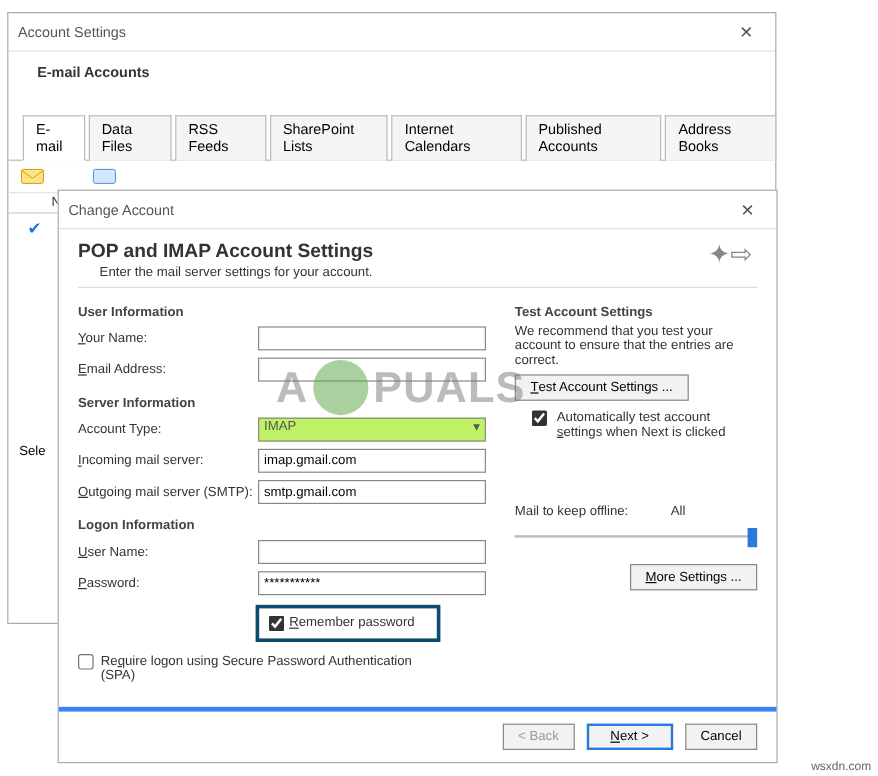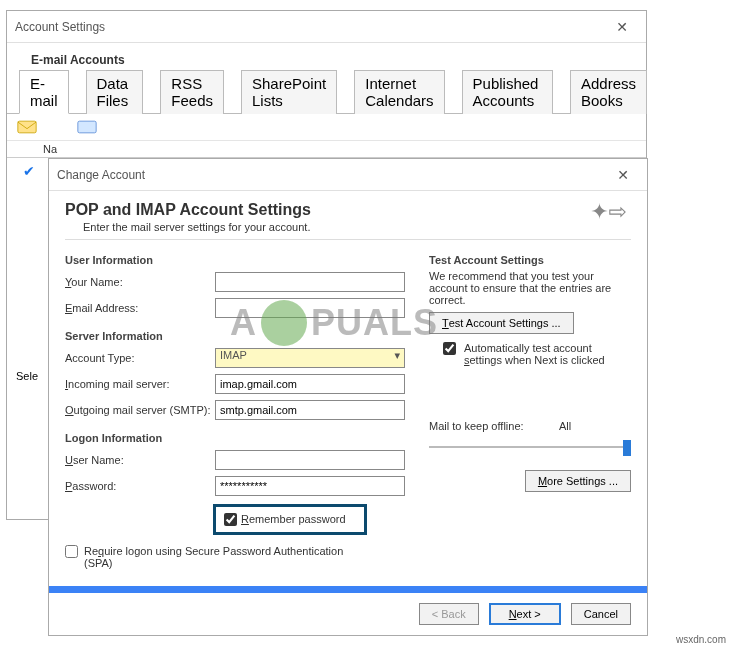--- a/index.html
+++ b/index.html
@@ -3,21 +3,21 @@
 <meta charset="utf-8">
 <style>
 * { box-sizing: border-box; font-family: "Segoe UI", Tahoma, sans-serif; }
 body { margin: 0; background: #fff; width: 732px; height: 647px; overflow: hidden; position: relative; }
 .window { position: absolute; background: #fff; border: 1px solid #aaa; }
 .titlebar { display: flex; align-items: center; height: 32px; padding: 0 8px; border-bottom: 1px solid #e0e0e0; font-size: 12px; color: #555; }
 .titlebar .title { flex: 1; }
 .closebtn { width: 32px; text-align: center; font-size: 14px; color: #555; cursor: pointer; }
 .section-heading { font-weight: bold; font-size: 12px; color: #333; padding: 10px 0 2px 24px; }
 .section-sub { font-size: 11px; color: #333; padding-left: 40px; }
-.tabs { display: flex; gap: 18px; border-bottom: 1px solid #bbb; padding-left: 12px; font-size: 15px; }
+.tabs { display: flex; gap: 4px; margin-top: 26px; border-bottom: 1px solid #bbb; padding-left: 12px; font-size: 12px; }
 .tab { padding: 4px 10px; border: 1px solid #bbb; border-bottom: none; background: #f5f5f5; position: relative; top: 1px; margin-right: -1px; cursor: pointer; }
 .tab.active { background: #fff; border-bottom: 1px solid #fff; }
 .toolbar { padding: 6px 10px; border-bottom: 1px solid #e5e5e5; display: flex; gap: 40px; }
 .mail-icon { width: 20px; height: 14px; display: block; }
 .listhead { display: flex; padding: 2px 10px; font-size: 11px; color: #333; border-bottom: 1px solid #ccc; }
 .listhead .c { flex: 0 0 26px; }
 .listhead .n { flex: 1; }
 .checkmark { color: #1a73e8; font-size: 14px; padding-left: 6px; }
 .sel-label { position: absolute; left: 16px; top: 370px; font-size: 11px; }
 
@@ -29,41 +29,41 @@
 .dlg2 .click-ico { position: absolute; right: 20px; top: 8px; color: #888; font-size: 22px; }
 
 .cols { display: flex; gap: 24px; margin-top: 4px; }
 .left { width: 340px; }
 .right { flex: 1; }
 .grp-h { font-weight: bold; font-size: 11px; margin: 10px 0 4px 0; color: #444; }
 .frow { display: flex; align-items: center; height: 24px; margin-bottom: 2px; }
 .flabel { width: 150px; font-size: 11px; color: #333; }
 .underline-first { text-decoration: underline; }
 .finput { flex: 1; height: 20px; border: 1px solid #888; padding: 0 4px; font-size: 11px; background:#fff; }
-.fsel { flex: 1; height: 20px; border: 1px solid #888; font-size: 11px; background: #fef9c3; padding: 0 4px; color:#555; }
+.fsel { flex: 1; height: 20px; border: 1px solid #888; font-size: 11px; background: #bef264; padding: 0 4px; color:#555; }
 .chkbox { width: 13px; height: 13px; accent-color: #333; margin: 0 4px 0 0; }
 .remember-wrap { border: 3px solid #0c4a6e; padding: 6px 18px 6px 8px; display: inline-flex; margin-left: 148px; margin-top: 4px; }
 .remember-wrap label { font-size: 11px; }
 .spa-row { display: flex; align-items: flex-start; margin-top: 10px; font-size: 11px; }
 .spa-row label { margin-left: 2px; max-width: 290px; }
 
 .btn { border: 1px solid #888; background: #f2f2f2; font-size: 11px; height: 22px; padding: 0 12px; cursor: pointer; display: inline-flex; align-items: center; }
 .btn.default-btn { border: 2px solid #2a7bd8; padding: 0 18px; }
 .btn:disabled { color: #999; }
 .testbtn { margin-top: 6px; }
 .auto-row { display: flex; align-items: flex-start; margin-top: 8px; font-size: 11px; }
 .auto-row label { margin-left: 4px; }
 .offline-row { display:flex; align-items:center; font-size:11px; margin-top: 54px; }
 .offline-row .olbl { width: 130px; }
 .slider-wrap { margin-top: 6px; height: 18px; position: relative; }
 .slider-track { position:absolute; left:0; right:6px; top:8px; height:2px; background:#bbb; }
 .slider-thumb { position:absolute; right:0; top:2px; width:8px; height:16px; background:#2a7bd8; }
 .more-row { text-align: right; margin-top: 14px; }
 
-.btnbar { border-top: 7px solid #3b82f6; padding: 10px 16px; display: flex; justify-content: flex-end; gap: 10px; align-items: flex-end; }
+.btnbar { border-top: 4px solid #3b82f6; padding: 10px 16px; display: flex; justify-content: flex-end; gap: 10px; align-items: flex-end; }
 
 .watermark { position: absolute; left: 230px; top: 300px; font-size: 36px; font-weight: 700; color: rgba(120,120,120,0.5); letter-spacing: 1px; pointer-events: none; z-index: 100; display:flex; align-items:center;}
 .wm-circle { width: 46px; height: 46px; border-radius: 50%; background: rgba(100,170,80,0.55); margin: 0 4px; display:inline-block;}
 .credit { position: absolute; right: 6px; bottom: 2px; font-size: 10px; color: #666; z-index: 200; }
 </style>
 </head>
 <body>
 
 <div class="window" style="left:6px; top:10px; width:641px; height:510px;">
   <div class="titlebar">

